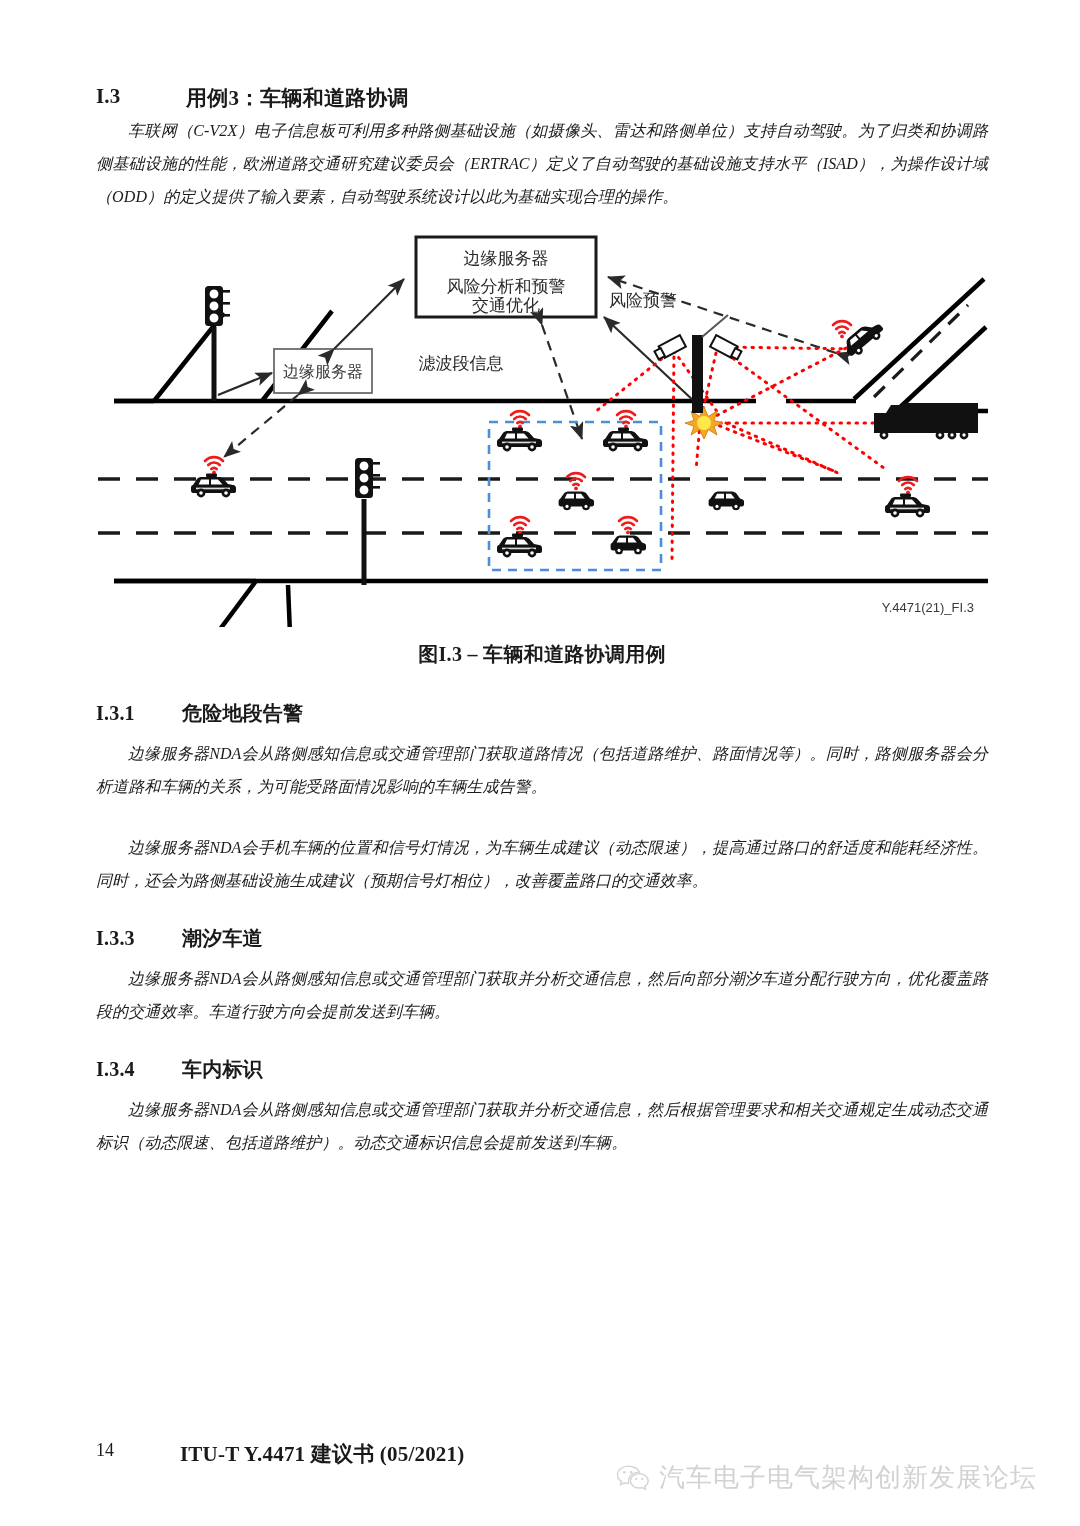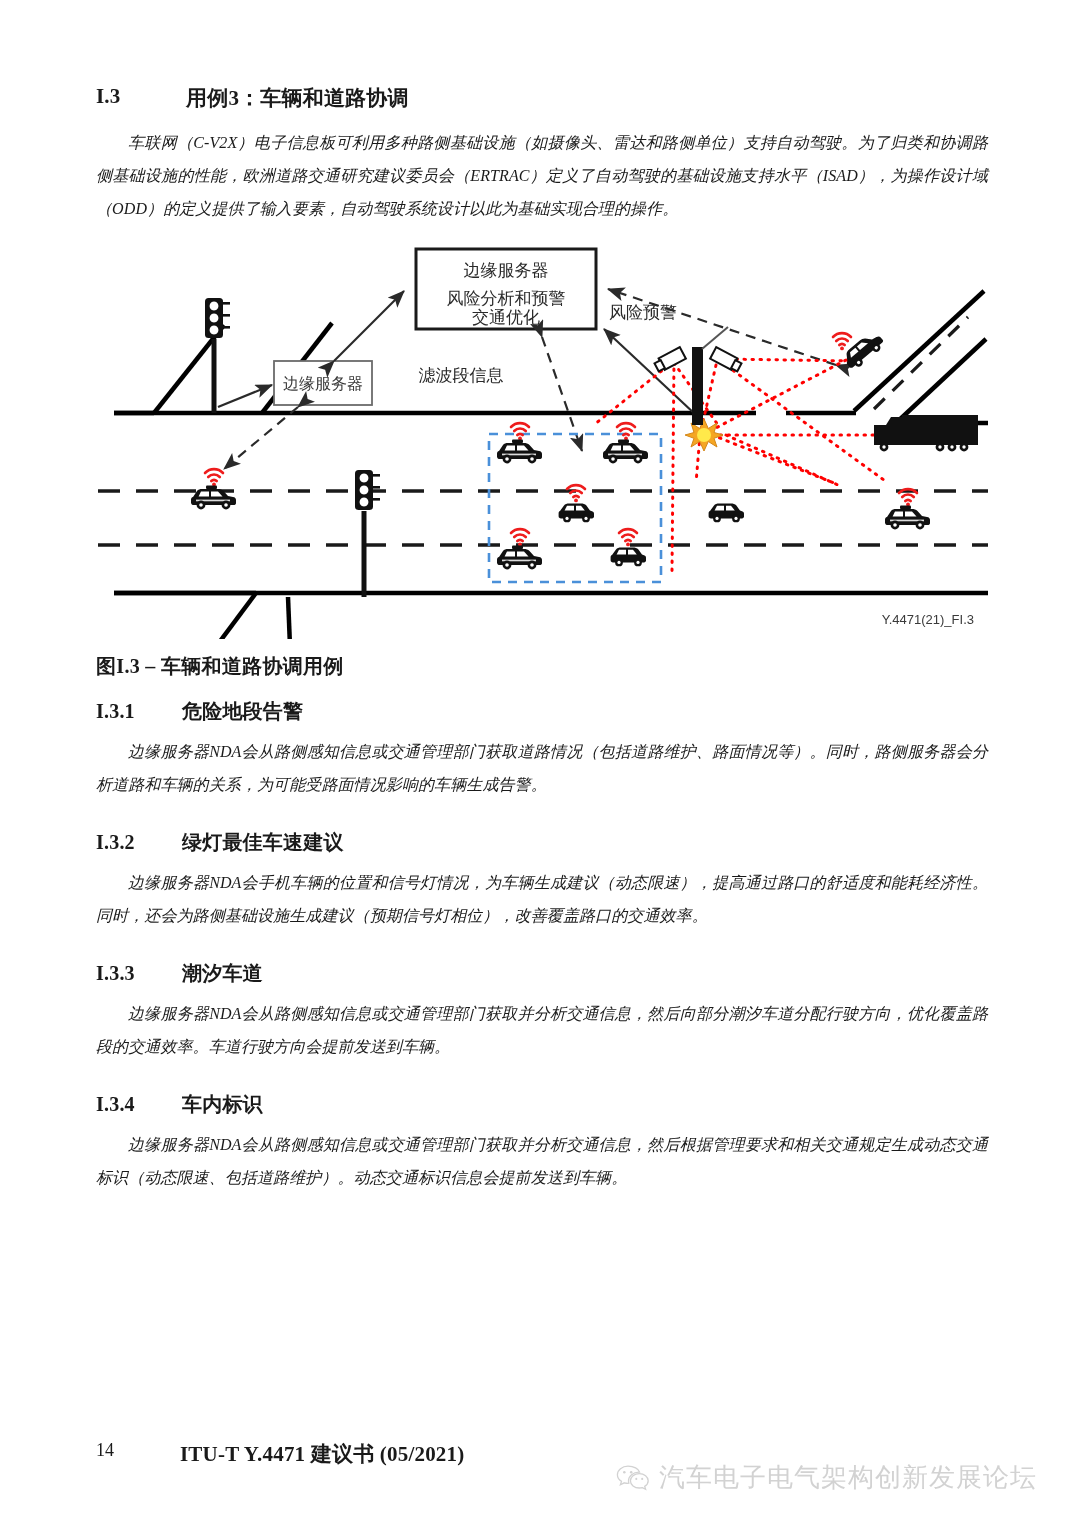--- a/index.html
+++ b/index.html
@@ -26,21 +26,21 @@
   .content {
     position: absolute;
     left: 96px;
     top: 84px;
     width: 892px;
   }
 
   h2.sec-head {
     font-size: 21px;
     font-weight: bold;
-    margin: 0 0 14px 0;
+    margin: 0 0 2px 0;
     display: flex;
     letter-spacing: 0.2px;
   }
   h2.sec-head .num { width: 90px; flex: 0 0 90px; }
   h2.sec-head .ttl { flex: 1 1 auto; }
 
   h3.sub-head {
     font-size: 20px;
     font-weight: bold;
     margin: 0 0 10px 0;
@@ -65,24 +65,24 @@
 
   
   .figure-wrap {
     position: relative;
     width: 892px;
     height: 400px;
     margin: 14px 0 0 0;
   }
   .figure-wrap svg { display: block; }
   .fig-caption {
-    text-align: left;
+    text-align: center;
     font-size: 20px;
     font-weight: bold;
-    margin: 14px 0 18px 0;
+    margin: 14px 0 32px 0;
     letter-spacing: 0.3px;
   }
 
   
   .footer {
     position: absolute;
     left: 96px;
     top: 1440px;
     width: 892px;
     font-size: 18px;
@@ -353,24 +353,20 @@
 
     <div class="fig-caption">图I.3 – 车辆和道路协调用例</div>
 
     <h3 class="sub-head">
       <span class="num">I.3.1</span>
       <span class="ttl">危险地段告警</span>
     </h3>
     <p class="para">边缘服务器NDA会从路侧感知信息或交通管理部门获取道路情况（包括道路维护、路面情况等）。同时，路侧服务器会分析道路和车辆的关系，为可能受路面情况影响的车辆生成告警。</p>
     <div class="gap-lg"></div>
 
-    <h3 class="sub-head">
-      <span class="num">I.3.2</span>
-      <span class="ttl">绿灯最佳车速建议</span>
-    </h3>
     <p class="para">边缘服务器NDA会手机车辆的位置和信号灯情况，为车辆生成建议（动态限速），提高通过路口的舒适度和能耗经济性。同时，还会为路侧基础设施生成建议（预期信号灯相位），改善覆盖路口的交通效率。</p>
     <div class="gap-lg"></div>
 
     <h3 class="sub-head">
       <span class="num">I.3.3</span>
       <span class="ttl">潮汐车道</span>
     </h3>
     <p class="para">边缘服务器NDA会从路侧感知信息或交通管理部门获取并分析交通信息，然后向部分潮汐车道分配行驶方向，优化覆盖路段的交通效率。车道行驶方向会提前发送到车辆。</p>
     <div class="gap-lg"></div>
 

